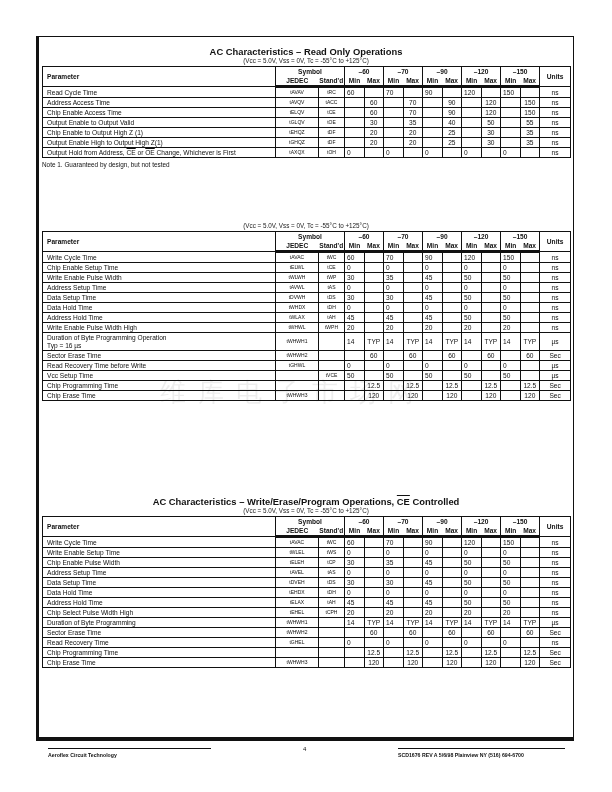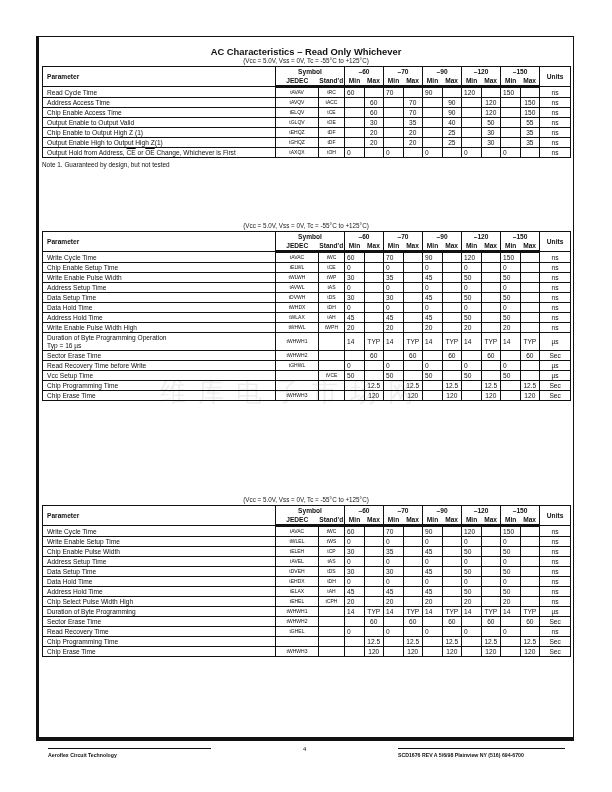--- a/index.html
+++ b/index.html
@@ -40,21 +40,21 @@
   }
 </style>
 </head>
 <body>
 
 <div class="frame"></div>
 
 <div class="watermark">维库电子市场网</div>
 
 <div class="section" style="top:46px;">
-  <div class="sec-title">AC Characteristics – Read Only Whichever</div>
+  <div class="sec-title">AC Characteristics – Read Only Operations</div>
   <div class="sec-sub">(Vcc = 5.0V, Vss = 0V, Tc = -55°C to +125°C)</div>
   <table class="spec">
       <colgroup>
         <col style="width:233px">
         <col style="width:43px">
         <col style="width:26px">
         <col style="width:19.5px">
         <col style="width:19.5px">
         <col style="width:19.5px">
         <col style="width:19.5px">
@@ -478,20 +478,21 @@
           <td class="num max">120</td>
           <td class="num min"></td>
           <td class="num max">120</td>
           <td class="units">Sec</td>
         </tr>
       </tbody>
     </table>
 </div>
 
 <div class="section" style="top:496px;">
+  <div class="sec-title"><span>AC Characteristics – Write/Erase/Program Operations, </span><span class="ovl">CE</span><span> Controlled</span></div>
   <div class="sec-sub">(Vcc = 5.0V, Vss = 0V, Tc = -55°C to +125°C)</div>
   <table class="spec">
       <colgroup>
         <col style="width:233px">
         <col style="width:43px">
         <col style="width:26px">
         <col style="width:19.5px">
         <col style="width:19.5px">
         <col style="width:19.5px">
         <col style="width:19.5px">

